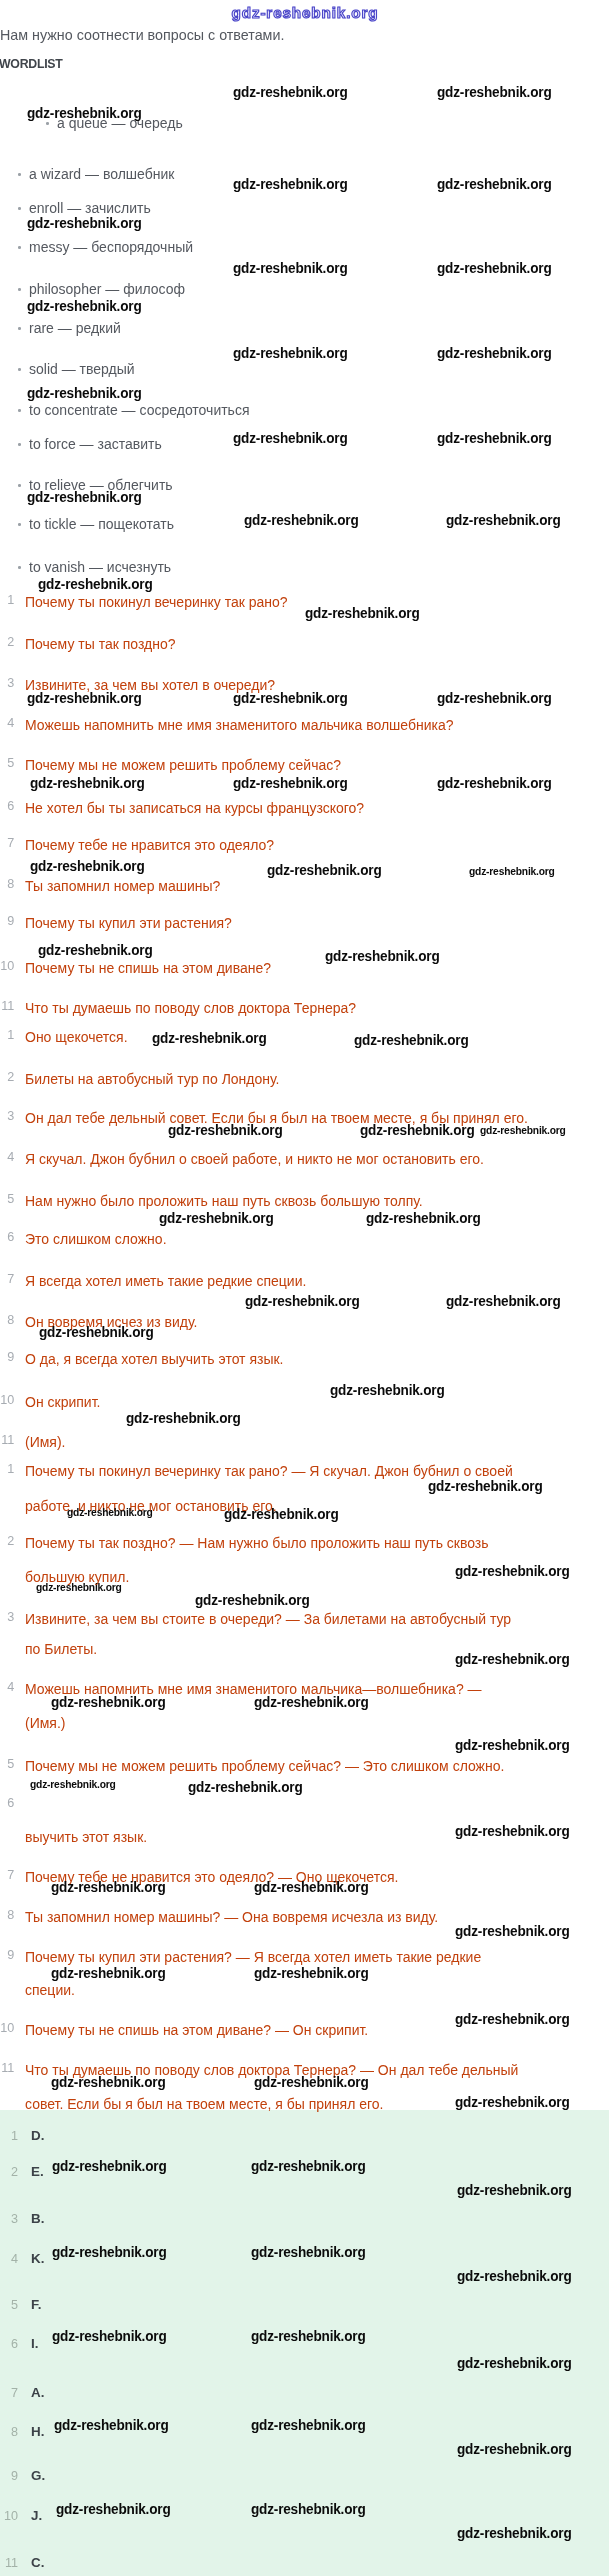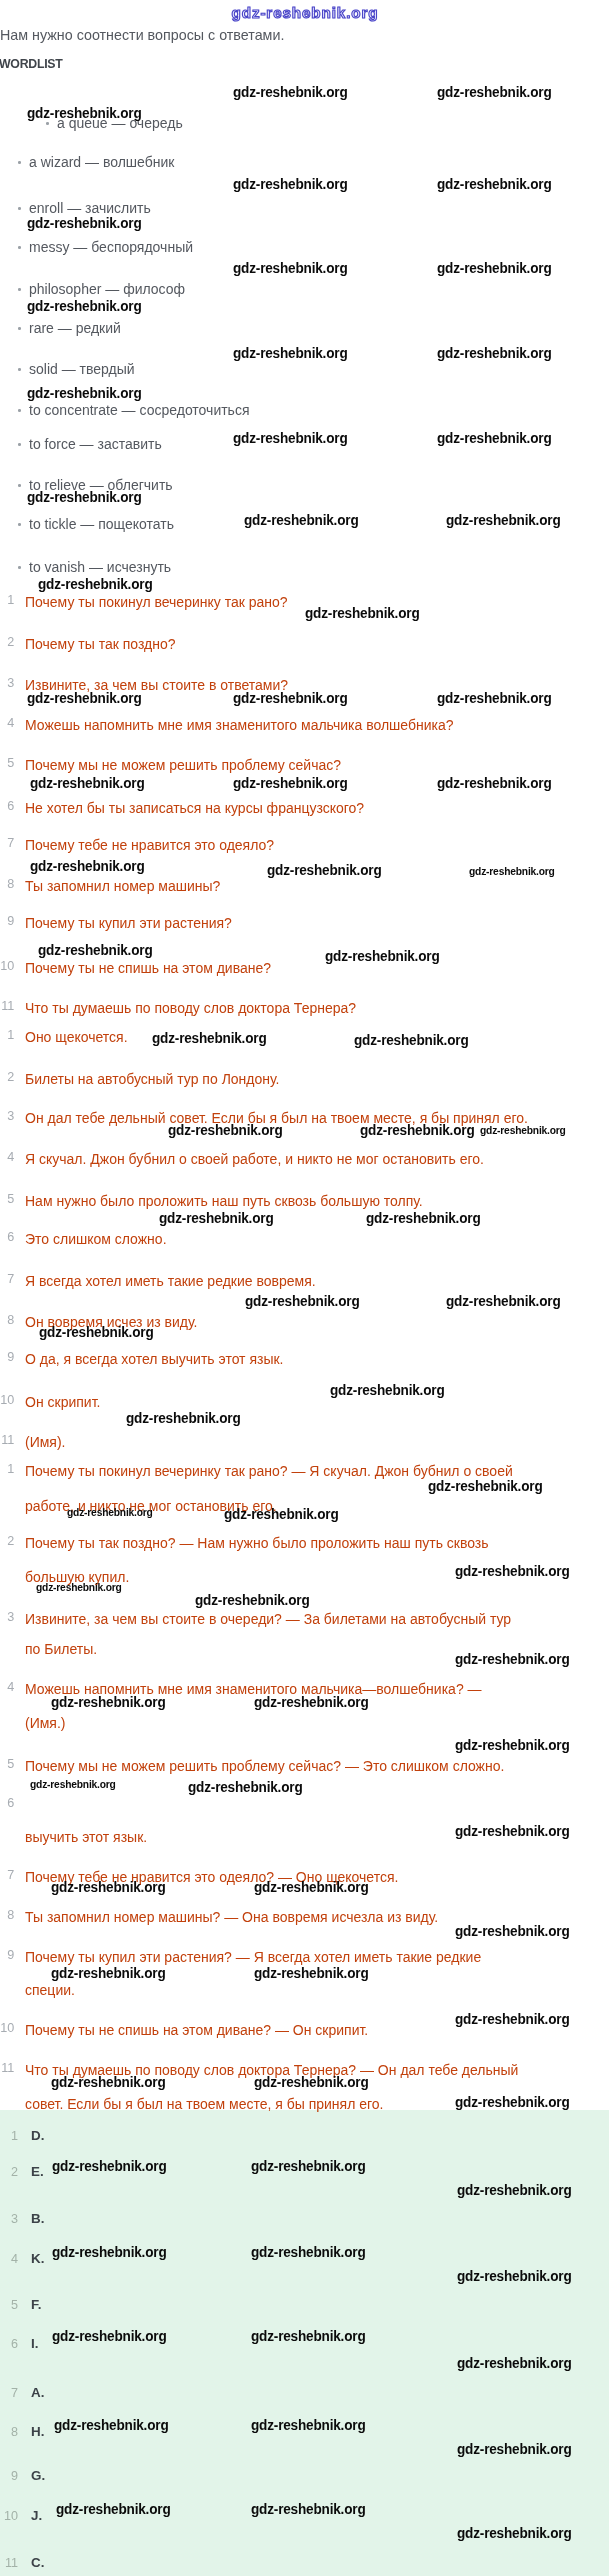--- a/index.html
+++ b/index.html
@@ -38,21 +38,21 @@
 
   <div class="key-bg"></div>
 
   <div>
 
       <div class="bullet-row" style="top: 115px; margin-left: 28px;">
         <span class="dot"></span>
         <span class="btext">a queue — очередь</span>
       </div>
 
-      <div class="bullet-row" style="top: 154px;">
+      <div class="bullet-row" style="top: 166px;">
         <span class="dot"></span>
         <span class="btext">a wizard — волшебник</span>
       </div>
 
       <div class="bullet-row" style="top: 200px;">
         <span class="dot"></span>
         <span class="btext">enroll — зачислить</span>
       </div>
 
       <div class="bullet-row" style="top: 239px;">
@@ -108,21 +108,21 @@
         <span class="txt">Почему ты покинул вечеринку так рано?</span>
       </div>
 
       <div class="num-row" style="top: 634px;">
         <span class="num">2</span>
         <span class="txt">Почему ты так поздно?</span>
       </div>
 
       <div class="num-row" style="top: 675px;">
         <span class="num">3</span>
-        <span class="txt">Извините, за чем вы стоите в ответами?</span>
+        <span class="txt">Извините, за чем вы хотел в очереди?</span>
       </div>
 
       <div class="num-row" style="top: 715px;">
         <span class="num">4</span>
         <span class="txt">Можешь напомнить мне имя знаменитого мальчика волшебника?</span>
       </div>
 
       <div class="num-row" style="top: 755px;">
         <span class="num">5</span>
         <span class="txt">Почему мы не можем решить проблему сейчас?</span>
@@ -186,21 +186,21 @@
         <span class="txt">Нам нужно было проложить наш путь сквозь большую толпу.</span>
       </div>
 
       <div class="num-row" style="top: 1229px;">
         <span class="num">6</span>
         <span class="txt">Это слишком сложно.</span>
       </div>
 
       <div class="num-row" style="top: 1271px;">
         <span class="num">7</span>
-        <span class="txt">Я всегда хотел иметь такие редкие вовремя.</span>
+        <span class="txt">Я всегда хотел иметь такие редкие специи.</span>
       </div>
 
       <div class="num-row" style="top: 1312px;">
         <span class="num">8</span>
         <span class="txt">Он вовремя исчез из виду.</span>
       </div>
 
       <div class="num-row" style="top: 1349px;">
         <span class="num">9</span>
         <span class="txt">О да, я всегда хотел выучить этот язык.</span>

